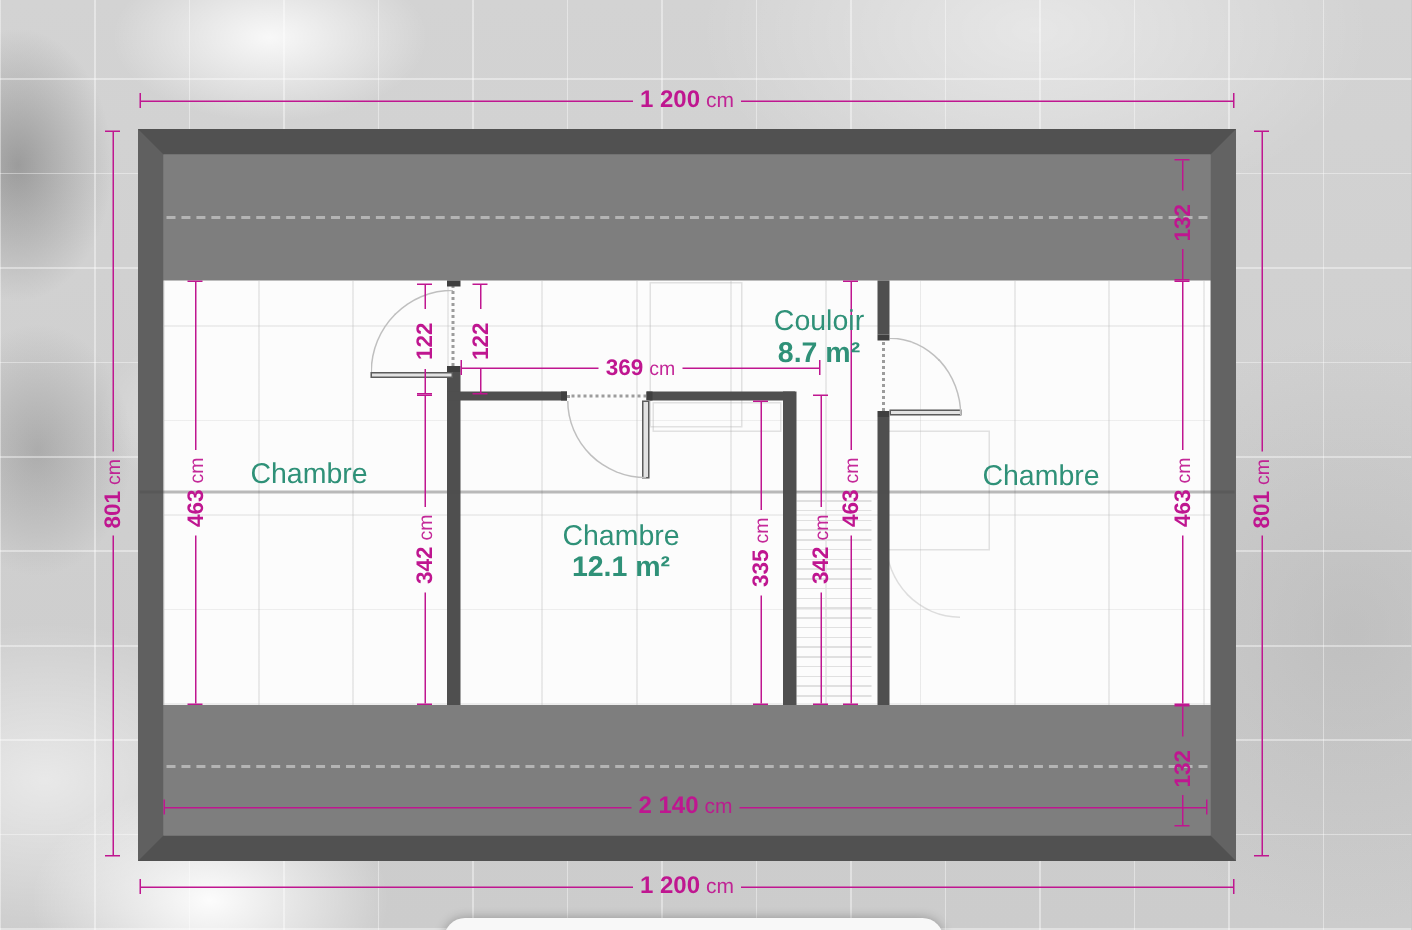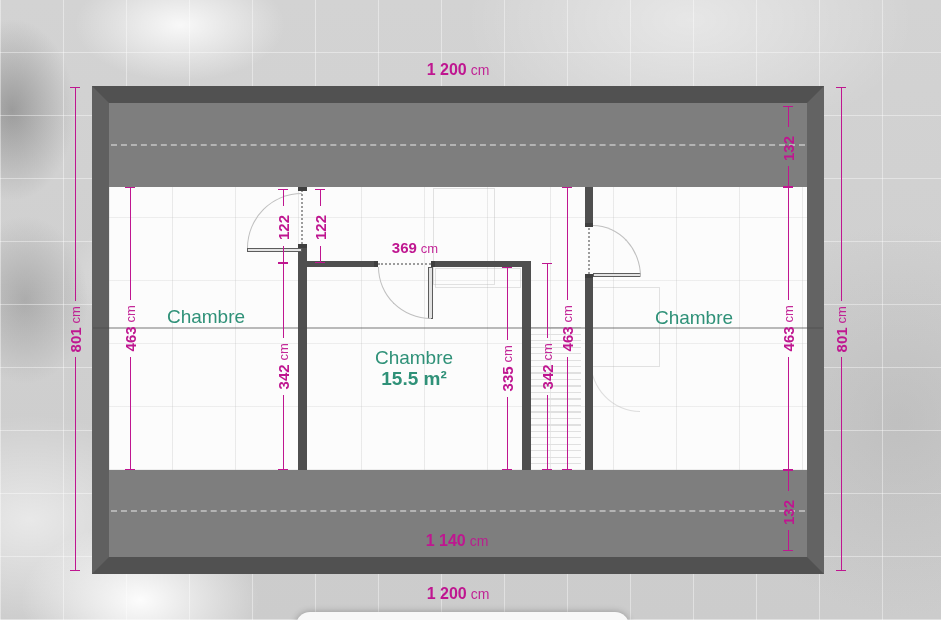--- a/index.html
+++ b/index.html
@@ -41,21 +41,21 @@
   .leaf{position:absolute;background:#e3e3e3;border:1px solid #5c5c5c;}
   .arc{position:absolute;border:0 solid #bfbfbf;}
   #stairs{
     position:absolute;left:422px;top:224px;width:50px;height:143px;
     background:repeating-linear-gradient(to bottom,#e0e0e0 0 1px,transparent 1px 6.5px);
   }
   .furn{position:absolute;border:1px solid rgba(175,175,175,.35);}
   #ridge{position:absolute;left:93px;top:327px;width:730px;height:2px;background:rgba(75,75,75,.38);z-index:2;}
   
   .dim{position:absolute;display:flex;align-items:center;color:#bf1690;z-index:3;}
-  .dim.h{flex-direction:column;height:12px;}
+  .dim.h{flex-direction:row;height:12px;}
   .dim.v{flex-direction:column;width:12px;}
   .seg{background:#bf1690;}
   .dim.h .seg{height:1px;flex:1;}
   .dim.v .seg{width:1px;flex:1;}
   .tick{background:#bf1690;}
   .dim.h .tick{width:1px;height:10px;}
   .dim.v .tick{height:1px;width:10px;}
   .lbl{white-space:nowrap;font-weight:bold;font-size:15px;}
   .dim.h .lbl{margin:0 5px;}
   .dim.v .lbl{margin:5px 0;writing-mode:vertical-rl;transform:rotate(180deg);}
@@ -121,32 +121,32 @@
   <div id="ridge"></div>
 
   <div class="dim h big" style="left:93px;top:61px;width:730px">
     <i class="tick"></i>
       <i class="seg"></i>
     <span class="lbl"><b>1 200</b><u>cm</u></span>
     <i class="seg"></i>
       <i class="tick"></i>
   </div>
 
-  <div class="dim h" style="left:307px;top:239px;width:216px">
+  <div class="dim h" style="left:307px;top:239px;width:240px">
     <i class="tick"></i>
       <i class="seg"></i>
     <span class="lbl"><b>369</b><u>cm</u></span>
     <i class="seg"></i>
       <i class="tick"></i>
   </div>
 
   <div class="dim h big" style="left:109px;top:532px;width:696px">
     <i class="tick"></i>
       <i class="seg"></i>
-    <span class="lbl"><b>1 140</b><u>cm</u></span>
+    <span class="lbl"><b>2 140</b><u>cm</u></span>
     <i class="seg"></i>
       <i class="tick"></i>
   </div>
 
   <div class="dim h big" style="left:93px;top:585px;width:730px">
     <i class="tick"></i>
       <i class="seg"></i>
     <span class="lbl"><b>1 200</b><u>cm</u></span>
     <i class="seg"></i>
       <i class="tick"></i>
@@ -246,22 +246,24 @@
     <span class="lbl"><b>801</b><u>cm</u></span>
     <i class="seg"></i>
       <i class="tick"></i>
   </div>
 
   <div class="room" style="left:126px;top:306px">
     <div class="rname">Chambre</div>
   </div>
   <div class="room" style="left:334px;top:347px">
     <div class="rname">Chambre</div>
-    <div class="rarea">15.5 m²</div>
+    <div class="rarea">12.1 m²</div>
   </div>
   <div class="room" style="left:466px;top:204px">
+    <div class="rname">Couloir</div>
+    <div class="rarea">8.7 m²</div>
   </div>
   <div class="room" style="left:614px;top:307px">
     <div class="rname">Chambre</div>
   </div>
 
   <div id="panel"></div>
 </div>
 
 </body></html>

